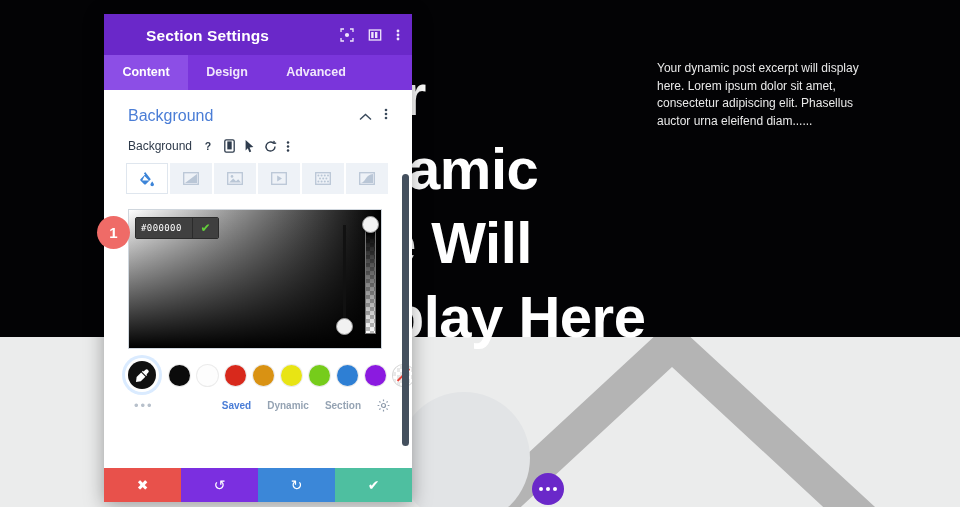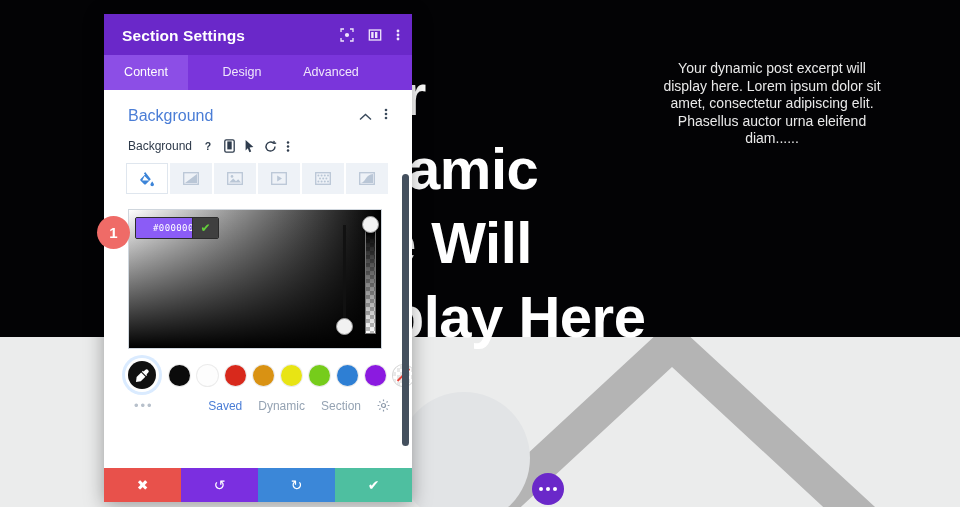--- a/index.html
+++ b/index.html
@@ -26,21 +26,21 @@
     width: 360px;
     color: #ffffff;
     font-size: 58px;
     line-height: 74px;
     font-weight: 700;
     letter-spacing: -0.5px;
     white-space: pre-line;
   }
   .excerpt {
     position: absolute; left: 657px; top: 60px; width: 230px;
-    color: #e9e9e9; font-size: 14px; line-height: 17.5px; text-align: center;
+    color: #e9e9e9; font-size: 12px; line-height: 17.5px;
   }
   .read-post {
     position: absolute; left: 657px; top: 151px;
     width: 84px; height: 84px;
     background: #5b6552;
     color: #fff; font-size: 12.5px; font-weight: 700;
     display: flex; align-items: center; justify-content: center;
     border: none; cursor: pointer;
   }
   .chevron-wrap {
@@ -68,40 +68,40 @@
     width: 308px; height: 488px;
     background: #fff;
     box-shadow: 0 3px 18px rgba(0,0,0,.35);
     display: flex; flex-direction: column;
     overflow: hidden;
   }
   .modal-header {
     background: #6a28c9; padding: 13px 16px 10px 18px;
     position: relative; flex: 0 0 auto;
   }
-  .modal-title { color: #fff; font-size: 15.5px; font-weight: 700; letter-spacing:.1px;}
+  .modal-title { color: #fff; font-size: 15.5px; font-weight: 700; letter-spacing:.1px;margin-left:24px;}
   .modal-preset {
     color: #d7c5f3; font-size: 11px; margin-top: 5px;
   }
   .modal-preset .caret { font-size: 8px; }
   .header-icons {
     position: absolute; right: 12px; top: 14px;
     display: flex; align-items: center; gap: 14px;
   }
   .hicon { color:#efe6fb; cursor:pointer; display:flex; align-items:center; }
 
   .tabs {
     display: flex; background: #7a35db; flex: 0 0 auto;
   }
   .tab {
     flex: 0 0 auto; padding: 10px 4px 11px; text-align: center;
-    color: #f0e7fb; font-size: 12.5px; font-weight: 400; cursor: pointer;
+    color: #f0e7fb; font-size: 12.5px; font-weight: 700; cursor: pointer;
   }
   .tab.t0 { width: 84px; }
-  .tab.t1 { width: 78px; margin-left: 15px; }
+  .tab.t1 { width: 78px; }
   .tab.t2 { width: 100px; }
   .tab.active { background: #8c4ee6; color: #fff; }
 
   .modal-body {
     flex: 1 1 auto; position: relative; background: #fff; overflow: hidden;
   }
   .scroll-thumb {
     position: absolute; right: 3px; top: 84px; width: 7px; height: 272px;
     background: #44505e; border-radius: 4px; cursor: pointer;
   }
@@ -141,23 +141,23 @@
   }
   .hexbox {
     position:absolute; left:6px; top:7px;
     width: 84px; height: 22px;
     display: flex; border: 1px solid #2b2b2b;
     background: #6c6c6c;
     border-radius: 2px; overflow:hidden;
   }
   .hexbox input {
     flex:1 1 auto; width: 1px; border:none; outline:none;
-    background: #8b5cf6; color:#fff;
+    background: #404040; color:#fff;
     font-family:"DejaVu Sans Mono", monospace; font-size: 9px;
-    padding-left: 17px; letter-spacing: .4px;
+    padding-left: 5px; letter-spacing: .4px;
   }
   .hexbox .ok {
     width: 26px; background:#3f3f3f; color:#63d13a;
     display:flex;align-items:center;justify-content:center; font-size:12px; cursor:pointer;
     border-left:1px solid #2b2b2b;
   }
   .sat-handle {
     position: absolute; left: 207px; top: 108px;
     width: 17px; height: 17px; border-radius: 50%;
     background: #f1f1f1; border: 1px solid #9a9a9a;
@@ -204,21 +204,21 @@
     content:""; position:absolute; left:2px; top:9px; width:17px; height:2px;
     background:#e8453c; transform: rotate(-45deg);
   }
 
   .meta-row {
     display:flex; align-items:center; justify-content: space-between;
     padding: 9px 22px 0 30px;
   }
   .dots3 { color:#b7c0cb; letter-spacing:2px; font-size:13px; cursor:pointer; }
   .meta-links { display:flex; align-items:center; gap:16px; }
-  .mlink { font-size:12px; font-weight:400; color:#95a3b3; cursor:pointer; }
+  .mlink { font-size:10px; font-weight:700; color:#95a3b3; cursor:pointer; }
   .mlink.active { color:#4a7dd6; }
   .gear { color:#8e9bab; cursor:pointer; display:flex; }
 
   
   .modal-footer { display:flex; flex: 0 0 auto; height: 34px; }
   .fbtn { flex:1 1 0; display:flex;align-items:center;justify-content:center;
           color:#fff; cursor:pointer; font-size:14px; border:none; }
   .fbtn.cancel { background:#e8514b; }
   .fbtn.undo   { background:#7b2fe0; }
   .fbtn.redo   { background:#3b87d8; }

